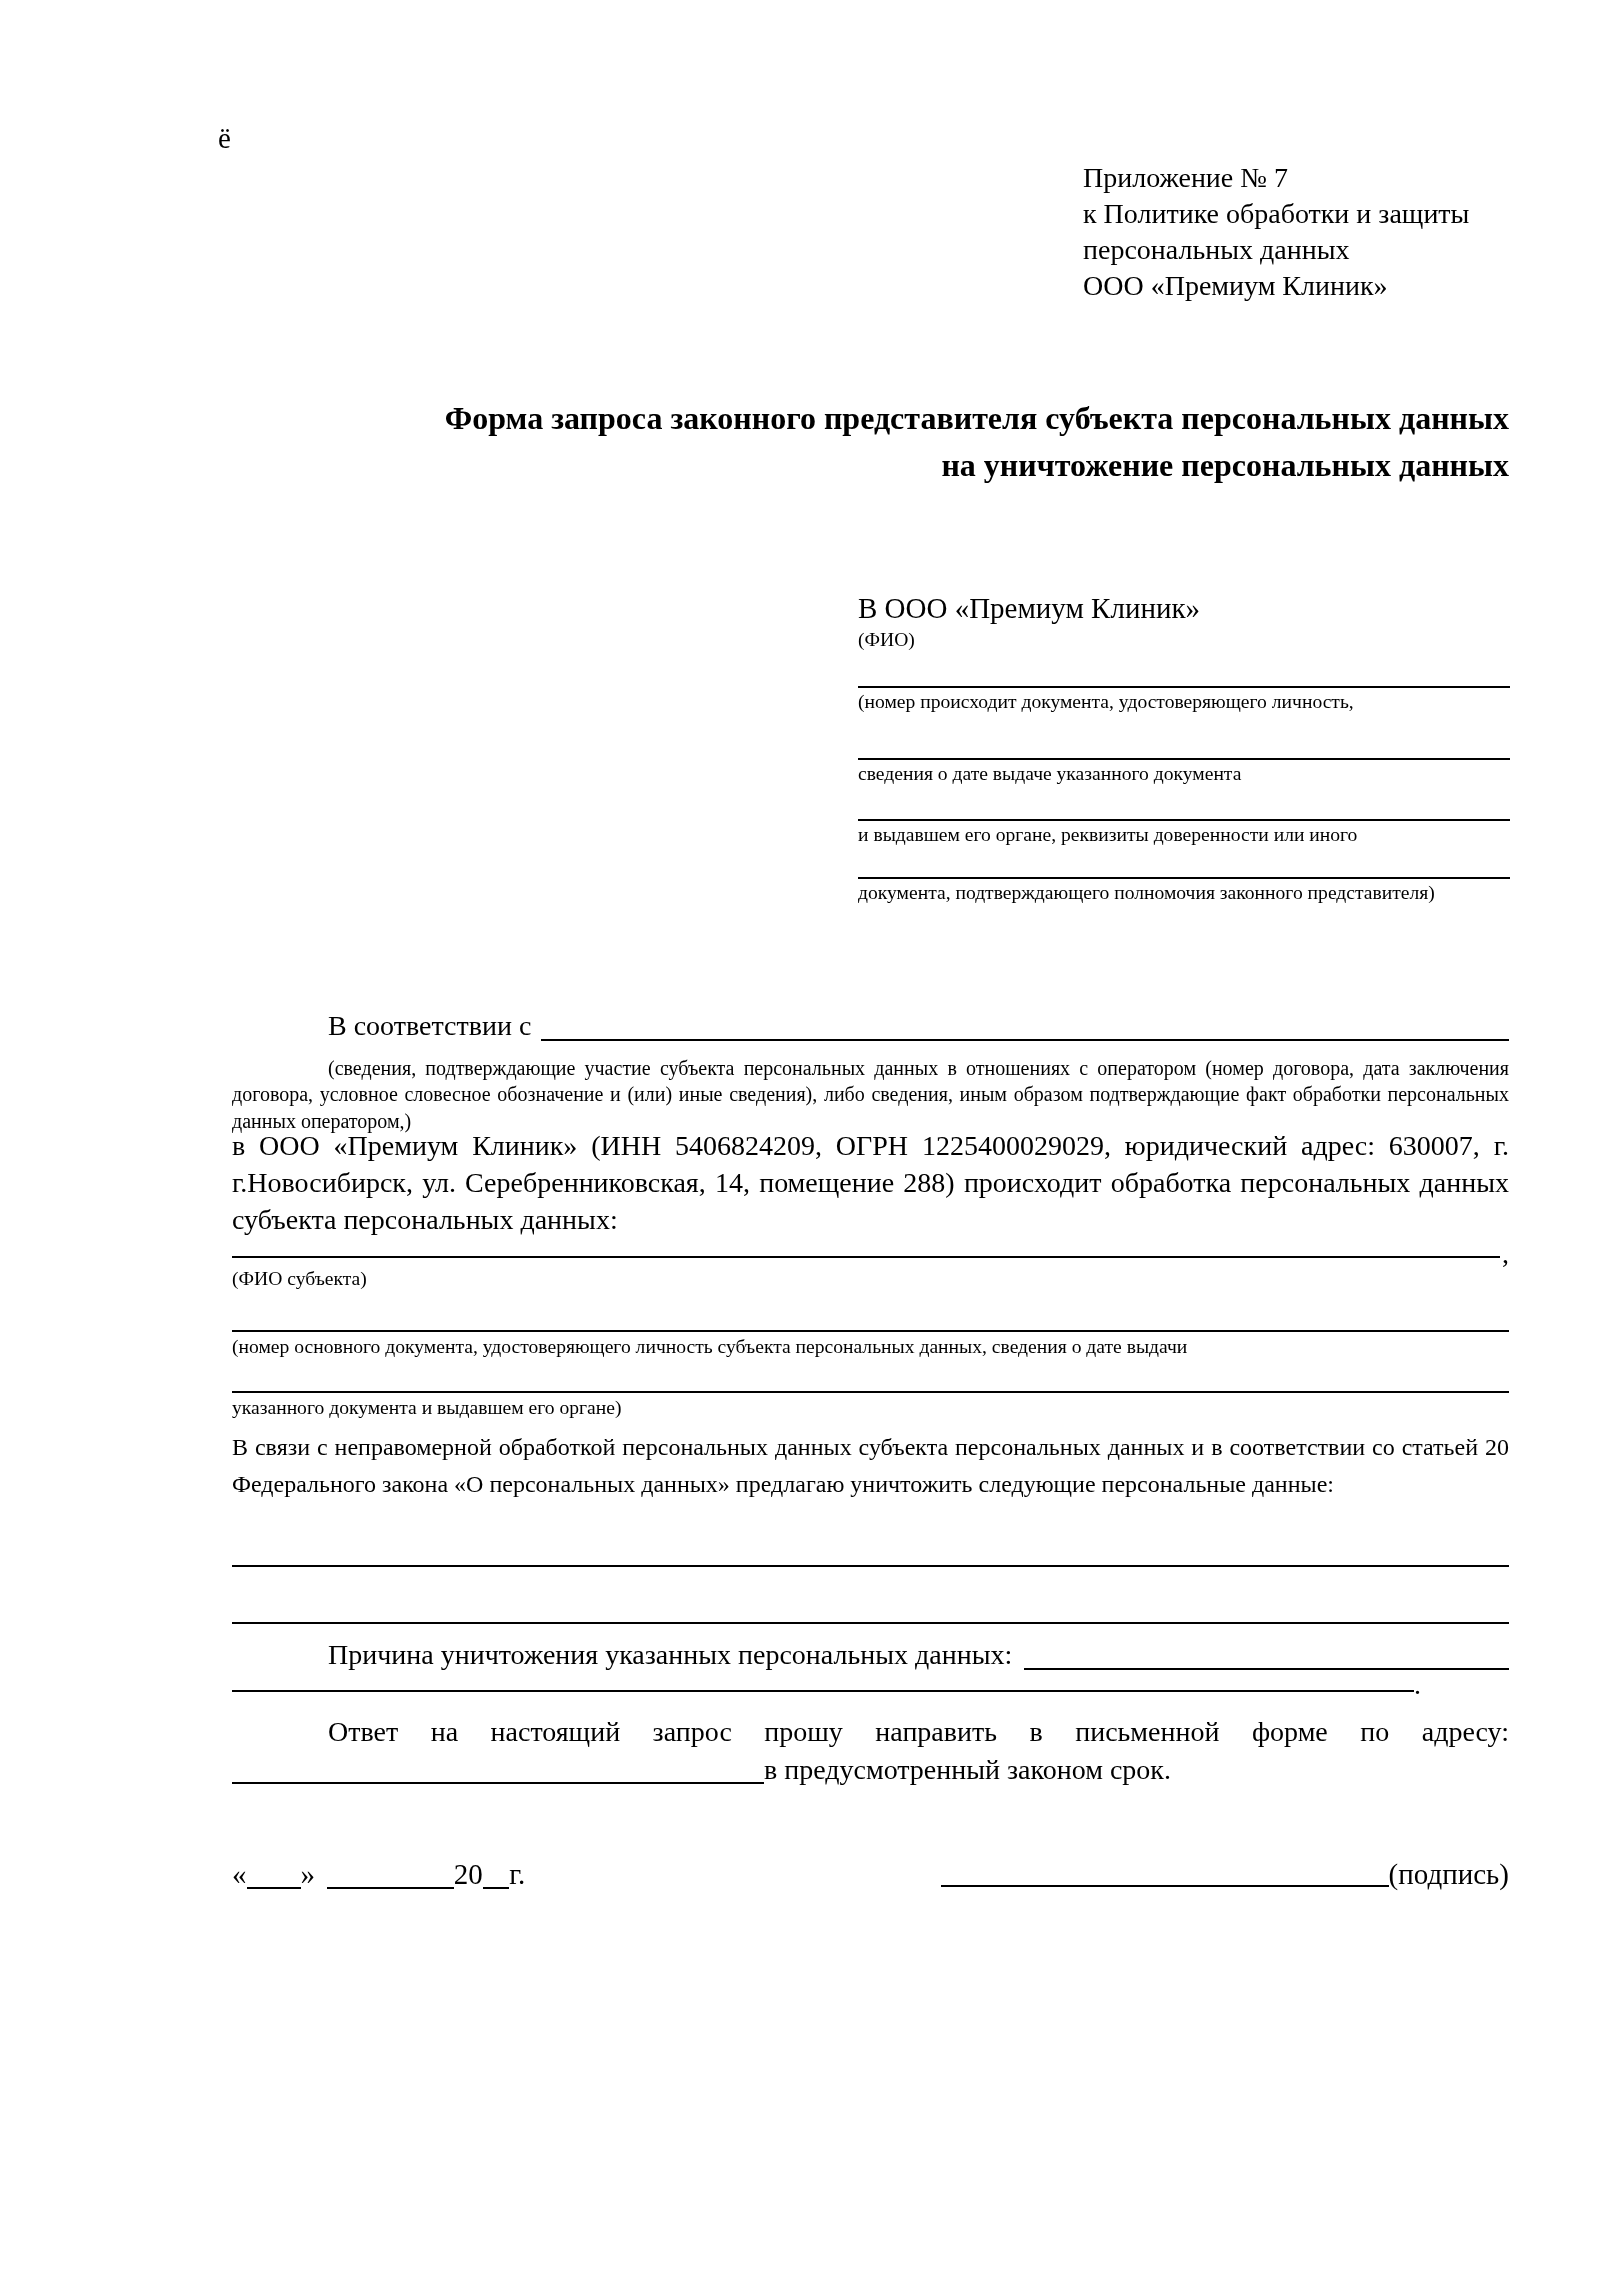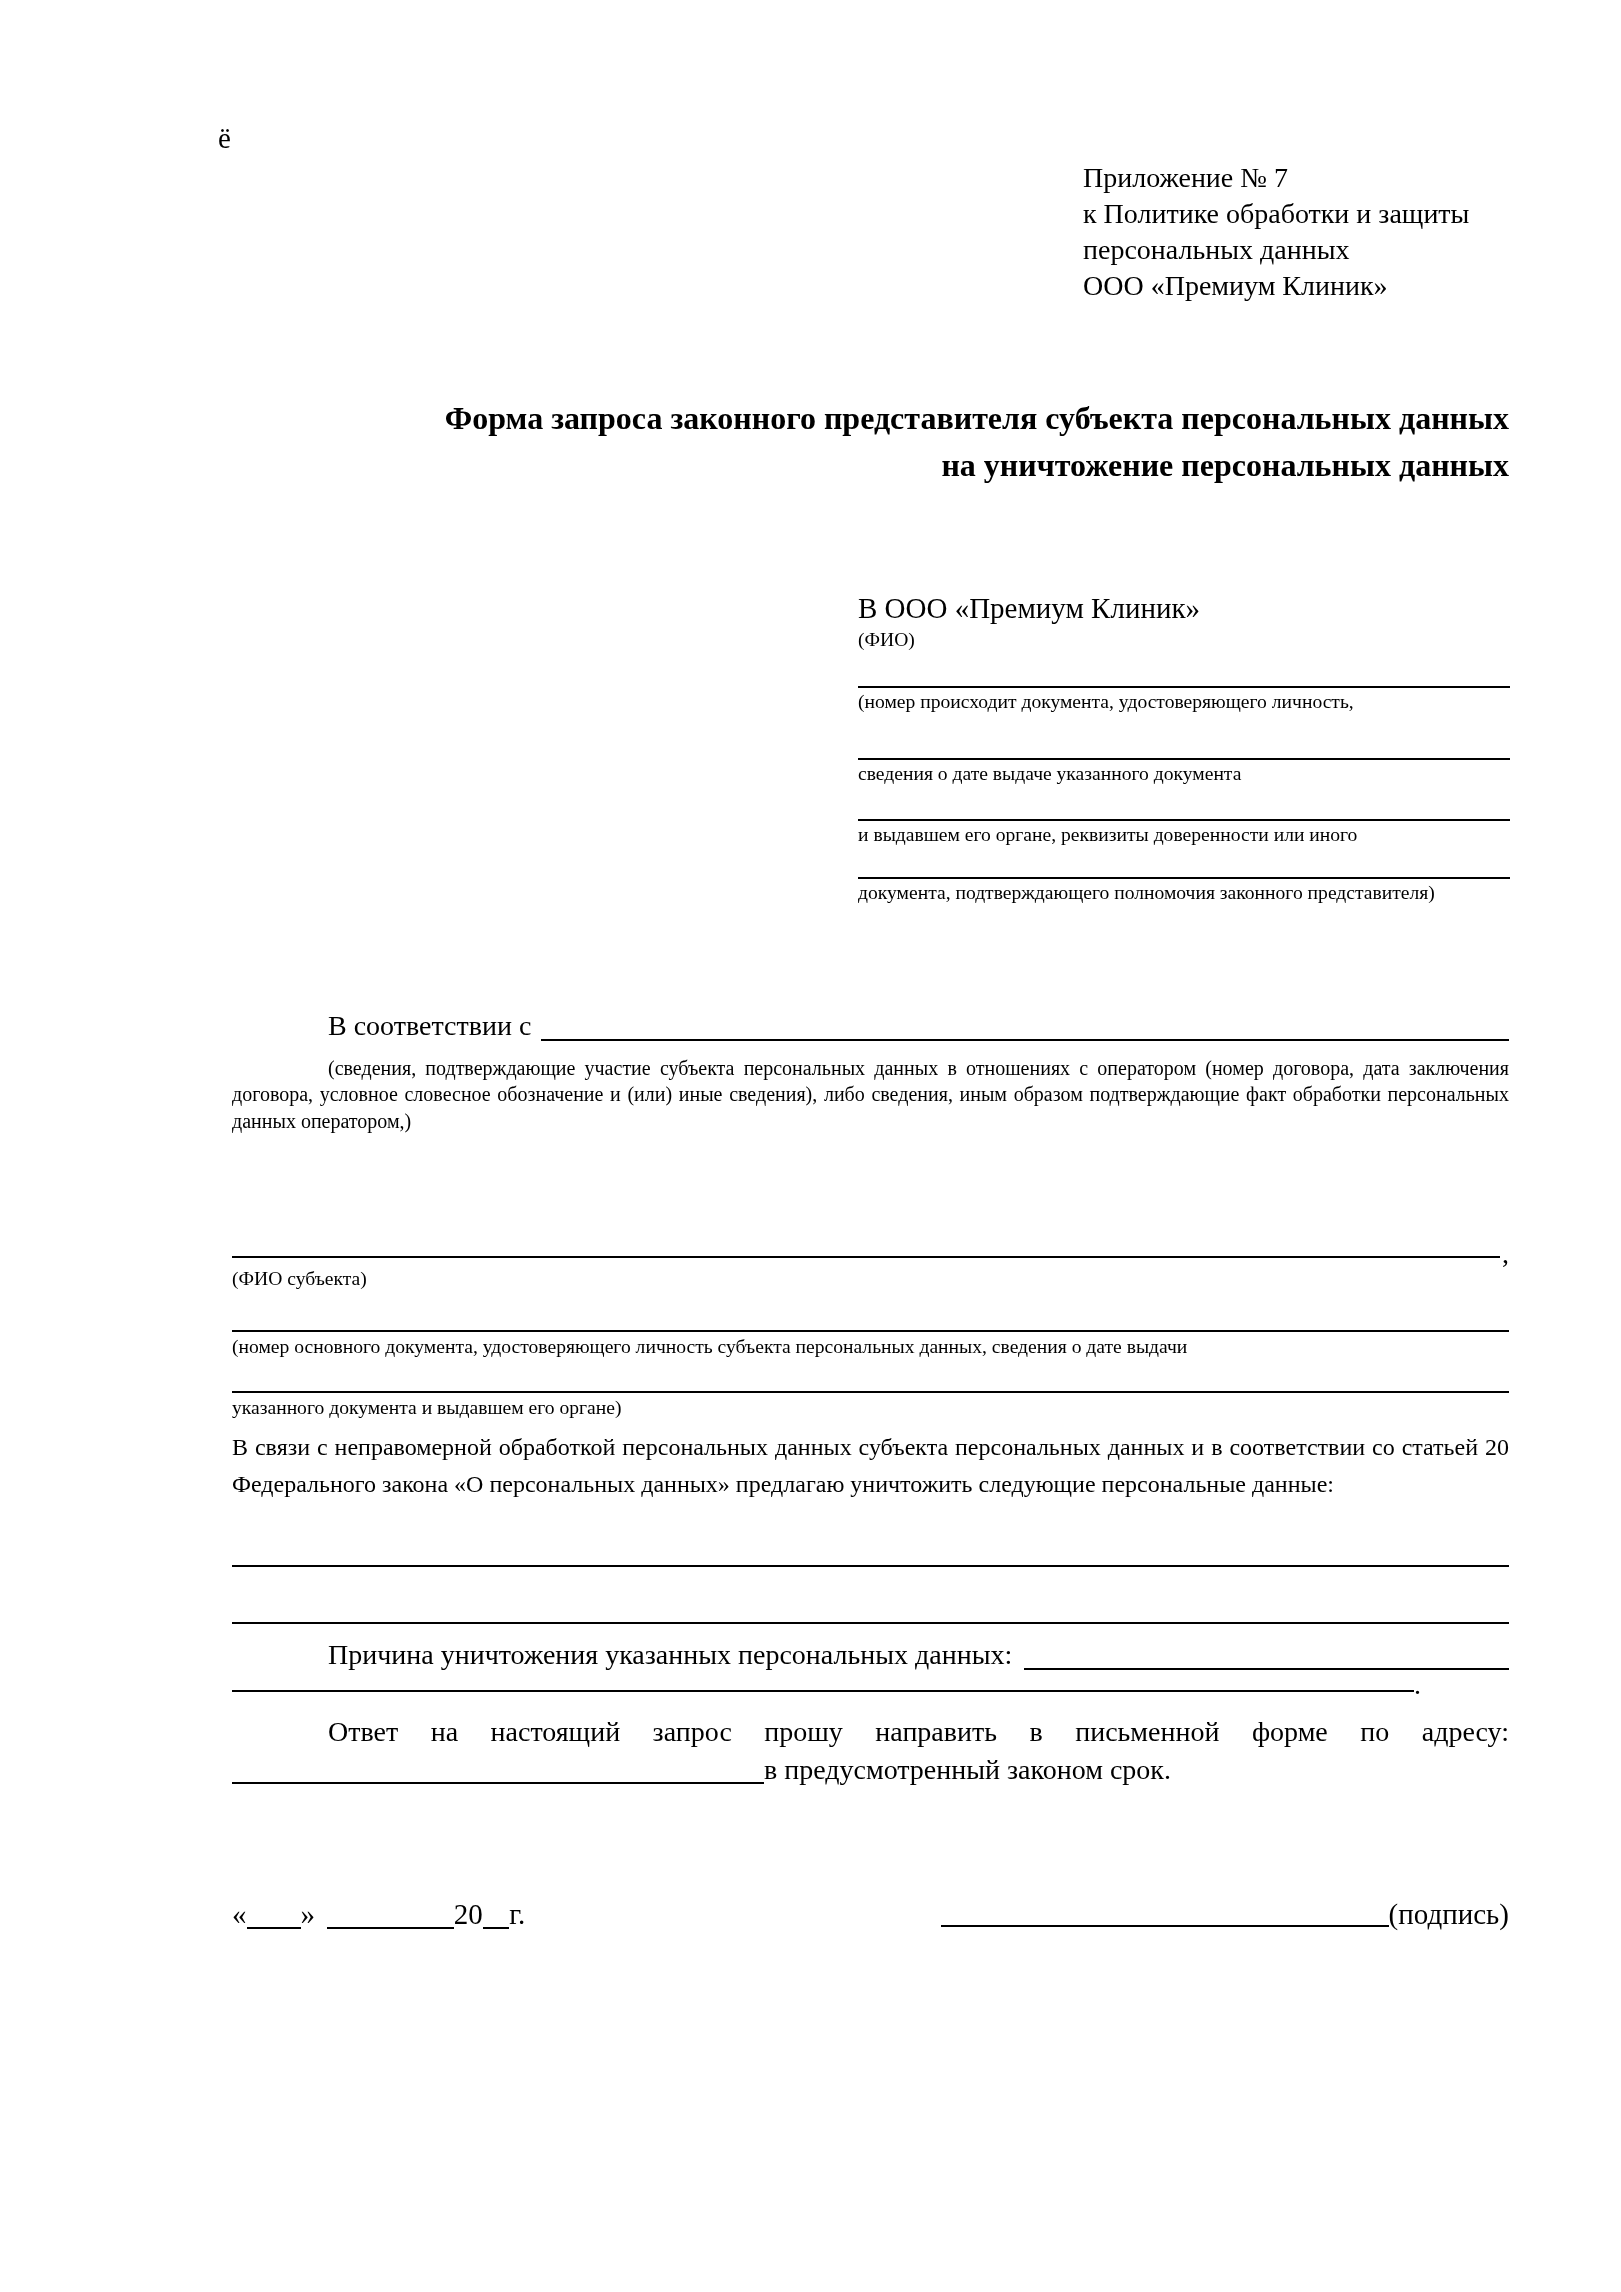--- a/index.html
+++ b/index.html
@@ -65,21 +65,21 @@
   #reply .line1 { text-align:justify; text-align-last:justify; text-indent:96px; }
   #reply .line2 { display:flex; }
   #reply .blank { width:532px; border-bottom:2.9px solid #000; align-self:flex-end; margin-bottom:4.9px; }
 
   #footer { left:232px; top:1858px; width:1277px; display:flex; justify-content:space-between; font-size:29px; }
   .date-group { display:flex; align-items:flex-end; }
   .date-group .u { display:inline-block; border-bottom:2.9px solid #000; margin-bottom:2px; }
   .u-day { width:54px; }
   .u-month { width:127px; margin-left:11.8px; }
   .u-year { width:26.5px; }
-  .sign-group { display:flex; width:568px;margin-top:40px; }
+  .sign-group { display:flex; width:568px; }
   .sign-group .u-sign { flex:1 1 auto; border-bottom:2.9px solid #000; align-self:flex-end; margin-bottom:3.9px; }
   .sign-group .sign-caption { white-space:nowrap; }
 </style>
 </head>
 <body>
 
 <div class="page">
 
   <div class="abs" id="stray">ё</div>
 
@@ -113,20 +113,21 @@
   </div>
 
   <div class="abs" id="accordance">
     <div class="lead-row">
       <span class="lead">В соответствии с</span>
       <span class="rule-flex"></span>
     </div>
     <div class="note">(сведения, подтверждающие участие субъекта персональных данных в отношениях с оператором (номер договора, дата заключения договора, условное словесное обозначение и (или) иные сведения), либо сведения, иным образом подтверждающие факт обработки персональных данных оператором,)</div>
   </div>
 
+  <div class="abs" id="operator">в ООО «Премиум Клиник» (ИНН 5406824209, ОГРН 1225400029029, юридический адрес: 630007, г. г.Новосибирск, ул. Серебренниковская, 14, помещение 288) происходит обработка персональных данных субъекта персональных данных:</div>
 
   <div class="abs" id="subject">
     <div class="rule-row">
       <span class="rule-flex"></span>
       <span class="comma">,</span>
     </div>
     <div class="caption">(ФИО субъекта)</div>
 
     <div class="rule r2"></div>
     <div class="caption">(номер основного документа, удостоверяющего личность субъекта персональных данных, сведения о дате выдачи</div>

